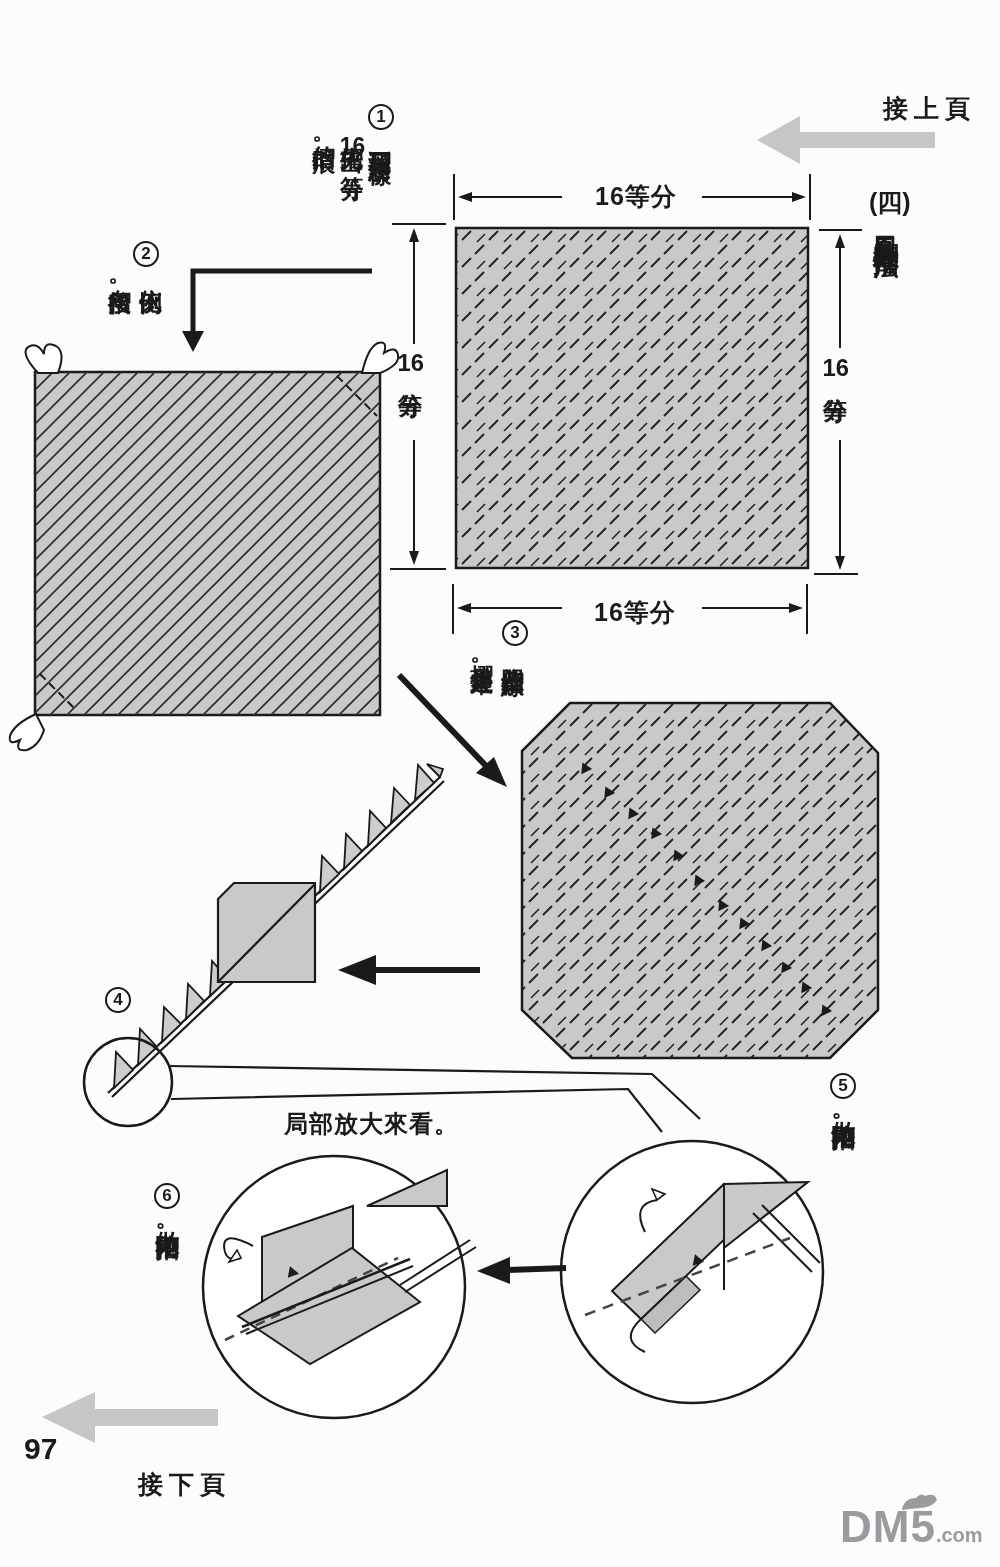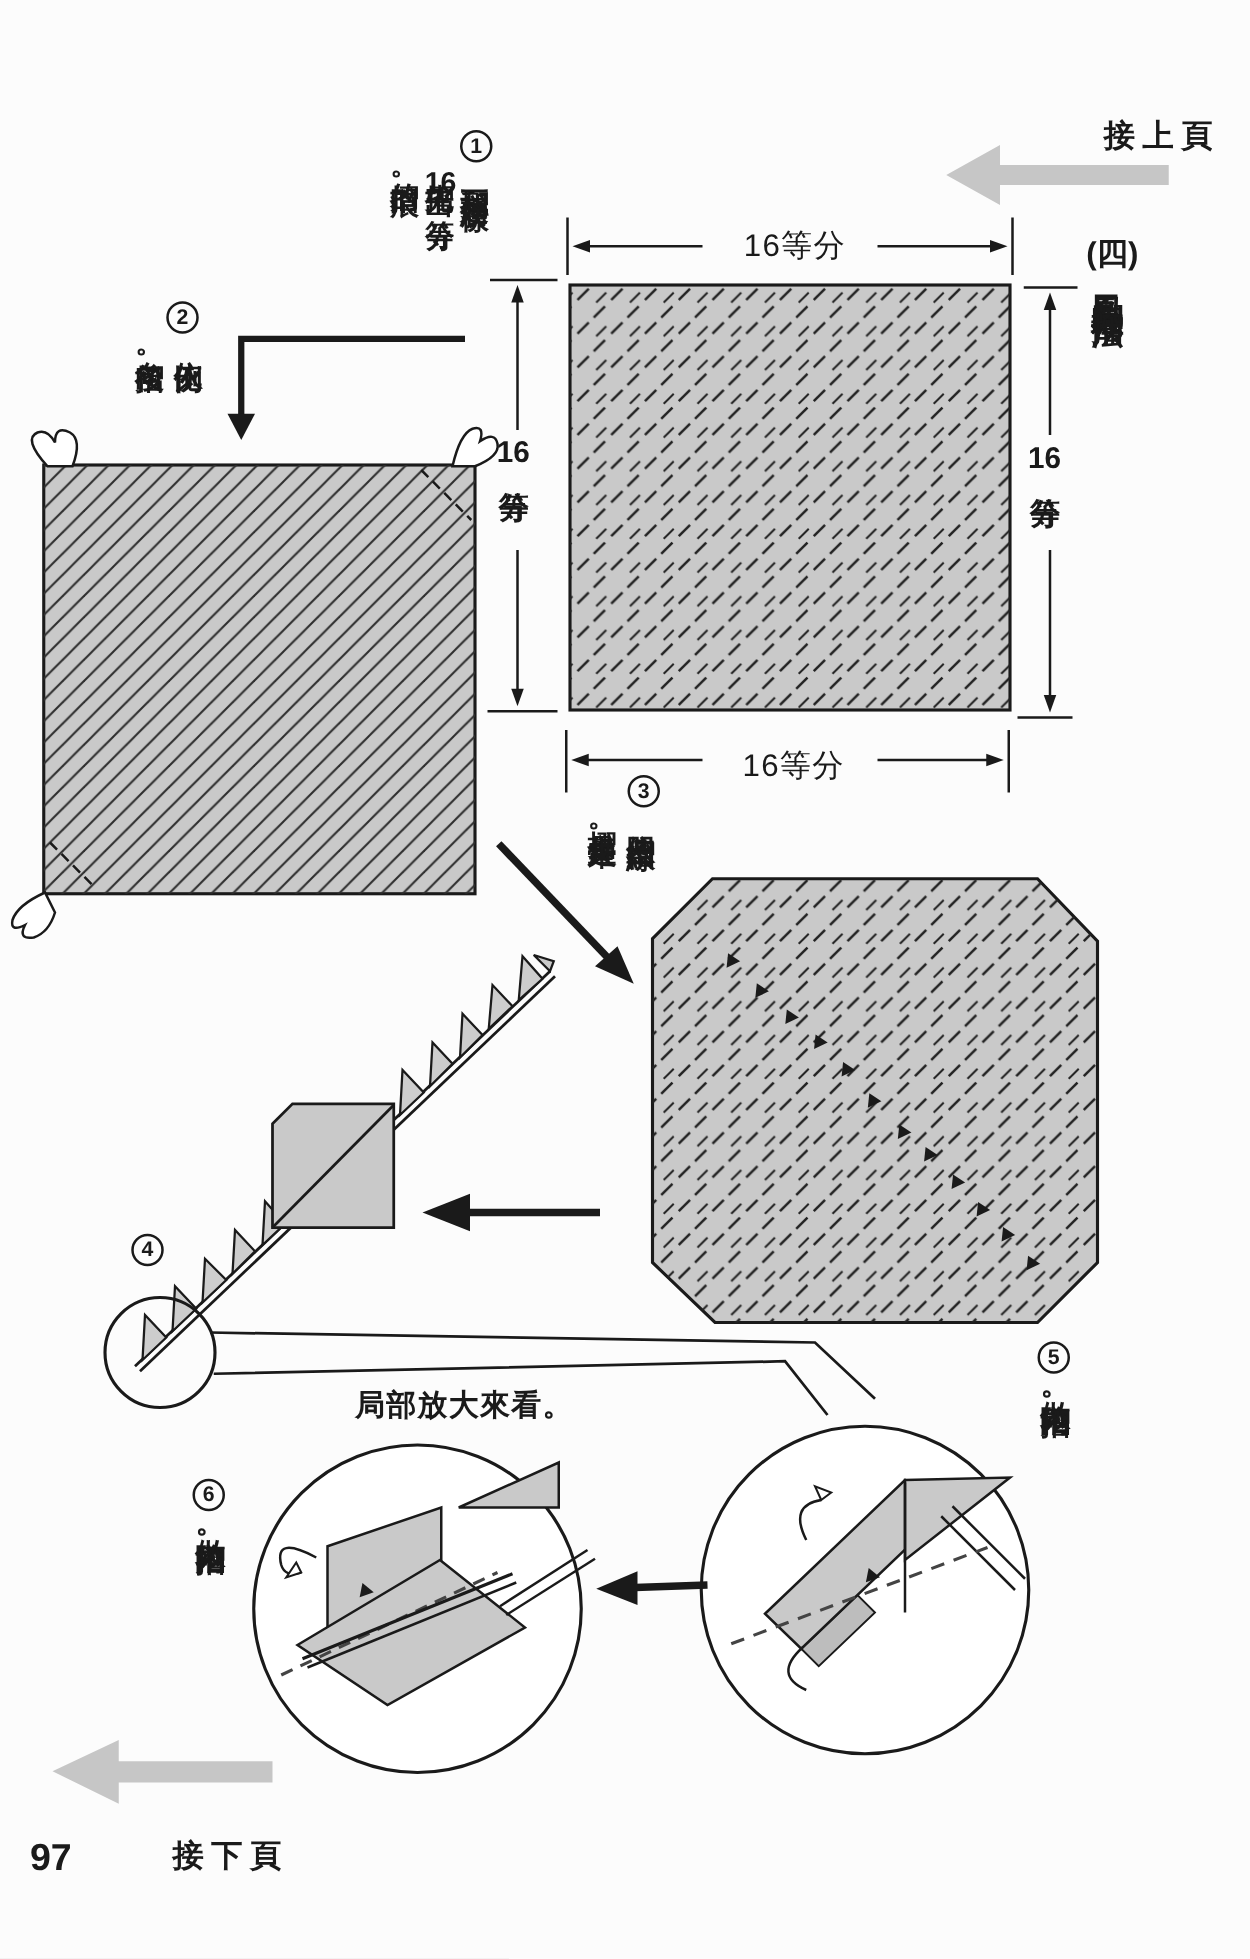--- a/index.html
+++ b/index.html
@@ -6,25 +6,25 @@
   #page{position:relative;width:1000px;height:1567px;background:#fcfcfc;overflow:hidden;
         font-family:"Liberation Sans","DejaVu Sans",sans-serif;color:#1a1a1a;}
   #art{position:absolute;left:0;top:0;}
   .txt{position:absolute;font-weight:bold;color:#1a1a1a;white-space:nowrap;}
   .vtext{writing-mode:vertical-rl;text-orientation:upright;}
   .tcy{text-combine-upright:all;}
   .cnum{position:absolute;box-sizing:border-box;width:26px;height:26px;border:2.5px solid #1a1a1a;
         border-radius:50%;text-align:center;line-height:21px;font-weight:bold;font-size:17px;background:#fcfcfc;}
   .step-col{position:absolute;writing-mode:vertical-rl;text-orientation:upright;
             font-weight:bold;font-size:23px;letter-spacing:2px;line-height:1.1;}
-  .dim-h{position:absolute;font-weight:normal;font-size:25px;letter-spacing:1px;}
+  .dim-h{position:absolute;font-weight:bold;font-size:25px;letter-spacing:1px;}
   .dim-v{position:absolute;writing-mode:vertical-rl;text-orientation:upright;
          font-weight:bold;font-size:24px;letter-spacing:1px;line-height:1;}
   .navlbl{position:absolute;font-weight:bold;font-size:25px;letter-spacing:6px;}
-  #pageno{position:absolute;left:24px;top:1470px;font-weight:bold;font-size:30px;}
+  #pageno{position:absolute;left:24px;top:1432px;font-weight:bold;font-size:30px;}
   #wm{position:absolute;left:840px;top:1502px;color:#9a9a9f;font-weight:bold;}
   #wm .big{font-size:44px;letter-spacing:1px;}
   #wm .small{font-size:20px;}
 </style>
 </head>
 <body>
 
 <div id="page">
 
   <svg id="art" width="1000" height="1567" viewBox="0 0 1000 1567">
@@ -228,14 +228,20 @@
 
   <div class="cnum" style="left:154px;top:1183px;">6</div>
   <div class="step-col" style="left:154px;top:1212px;font-size:24px;">做內陷摺。</div>
 
   <div class="txt" style="left:256px;top:1108px;font-size:24px;letter-spacing:1px;margin-left:28px;">局部放大來看。</div>
 
   <div class="navlbl" style="left:138px;top:1468px;">接下頁</div>
 
   <div id="pageno">97</div>
 
+  <div id="wm">
+    <svg width="40" height="22" viewBox="0 0 40 22" style="position:absolute;left:58px;top:-12px;">
+      <path d="M4,20 q2,-12 14,-12 q5,-6 9,-2 q10,-4 12,4 q-6,8 -18,8 Z" fill="#9a9a9f"></path>
+    </svg>
+    <span class="big">DM5</span><span class="small">.com</span>
+  </div>
 
 </div>
 
 </body></html>

